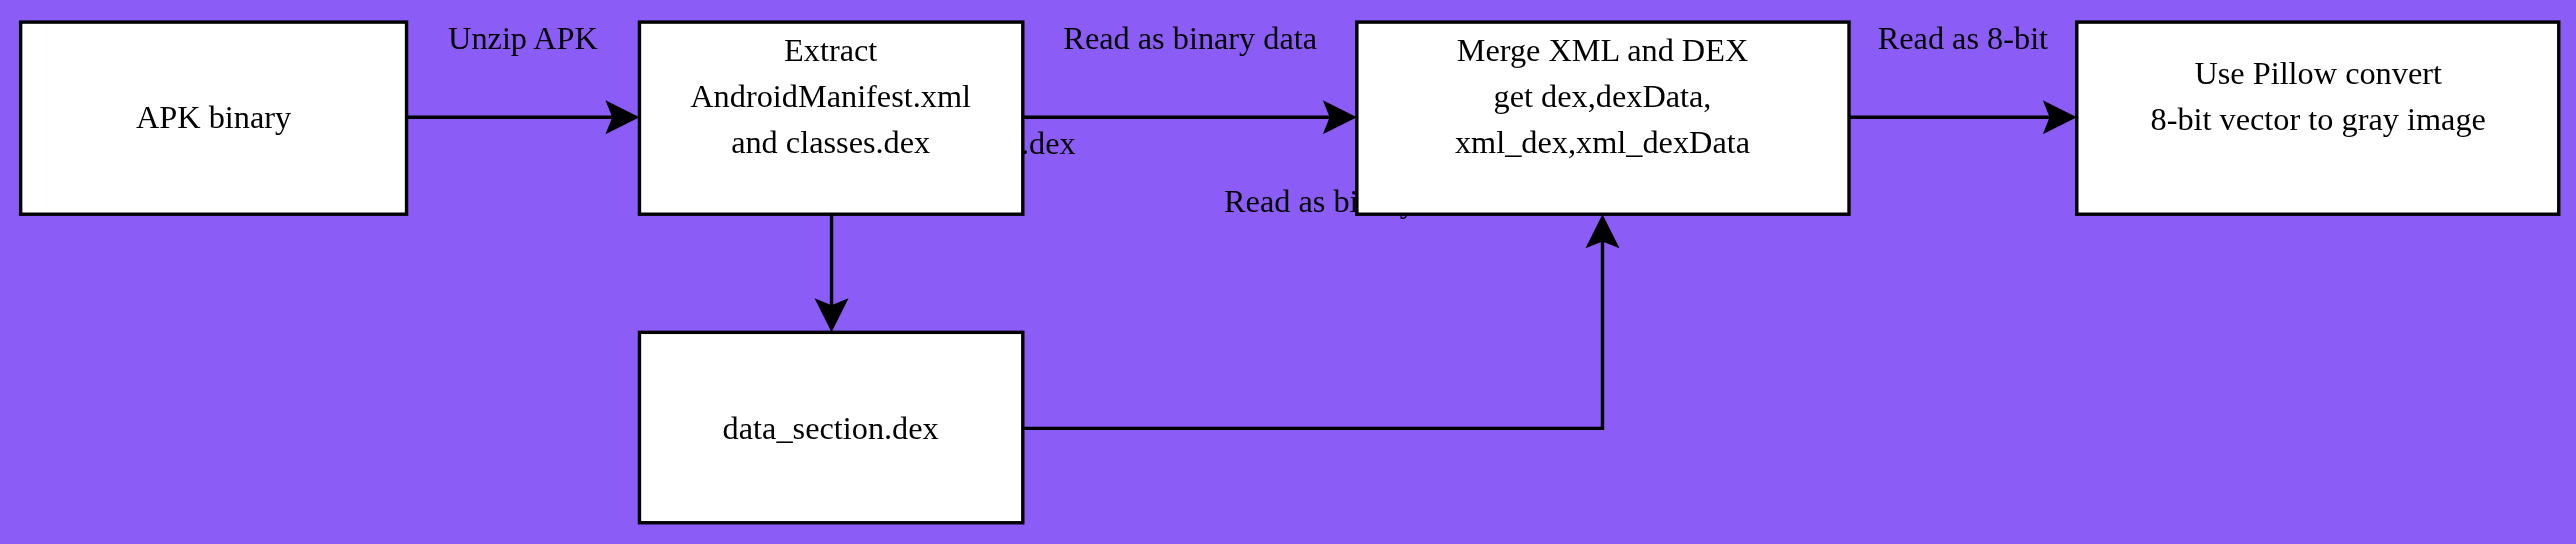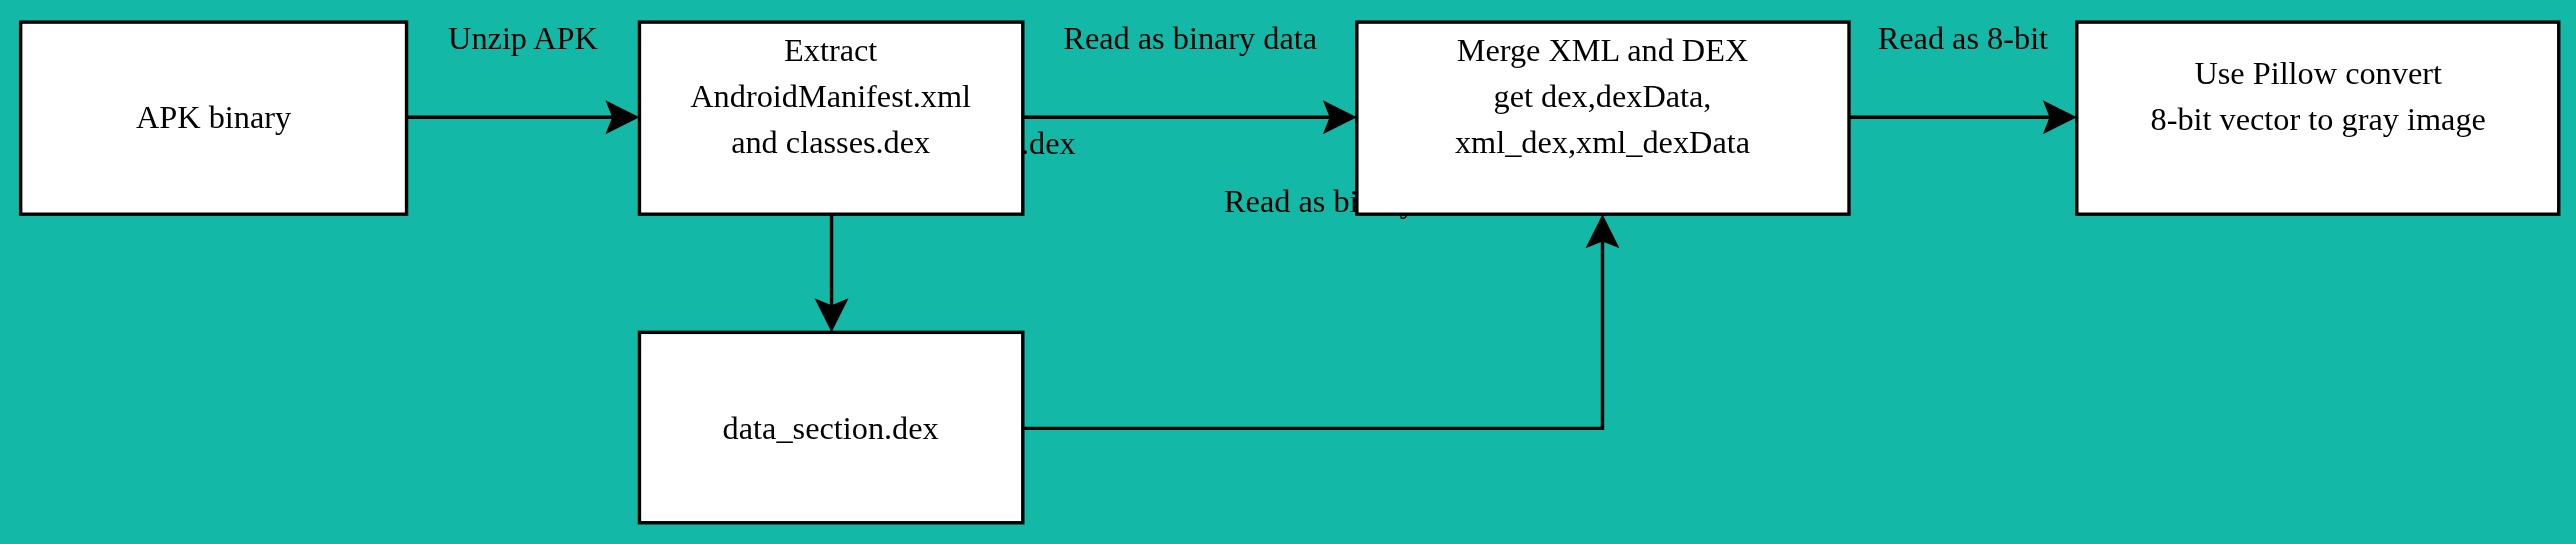--- a/index.html
+++ b/index.html
@@ -4,21 +4,21 @@
 <style>
   html, body {
     margin: 0;
     padding: 0;
     background: #ffffff;
   }
   #diagram-root {
     position: relative;
     width: 2576px;
     height: 544px;
-    background: #14b8a6;
+    background: #8b5cf6;
     font-family: "Liberation Serif", "DejaVu Serif", serif;
     overflow: hidden;
   }
   svg.canvas {
     position: absolute;
     left: 0;
     top: 0;
     width: 2576px;
     height: 544px;
   }

